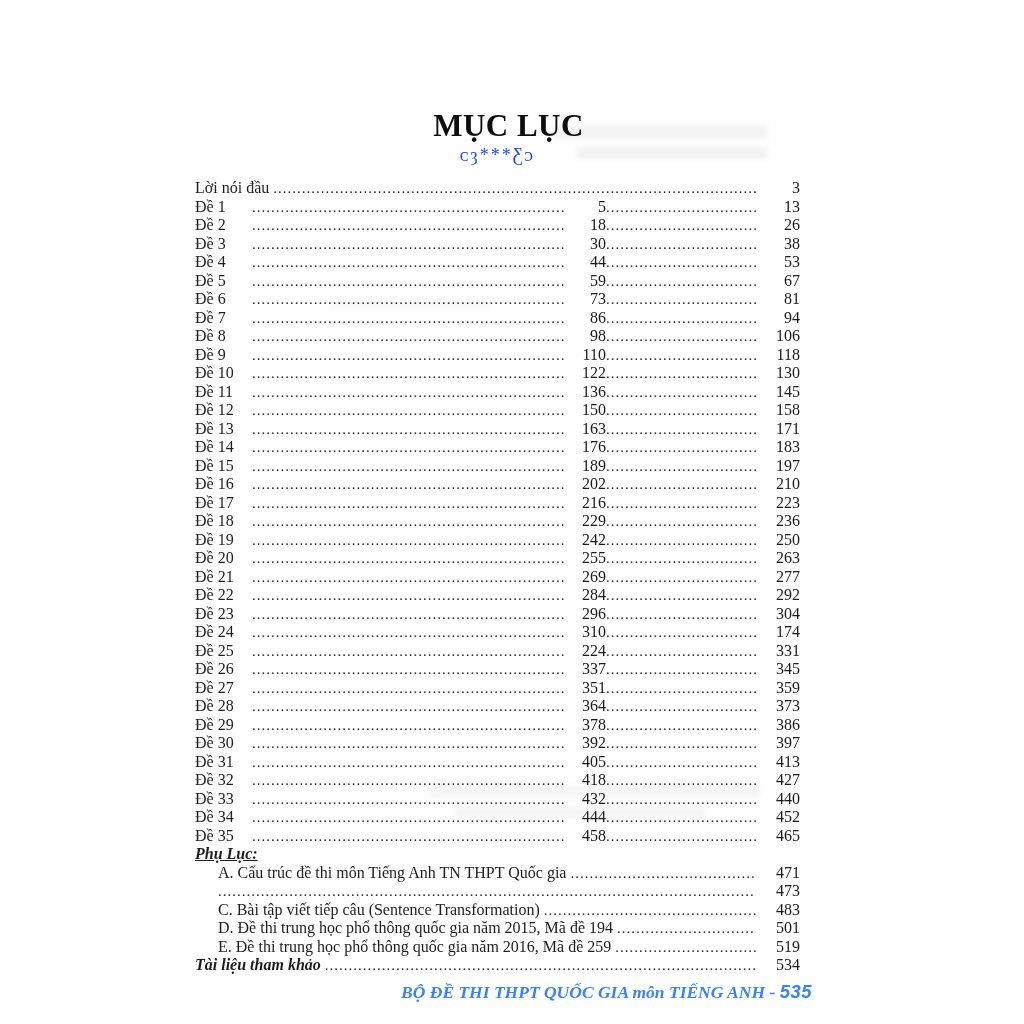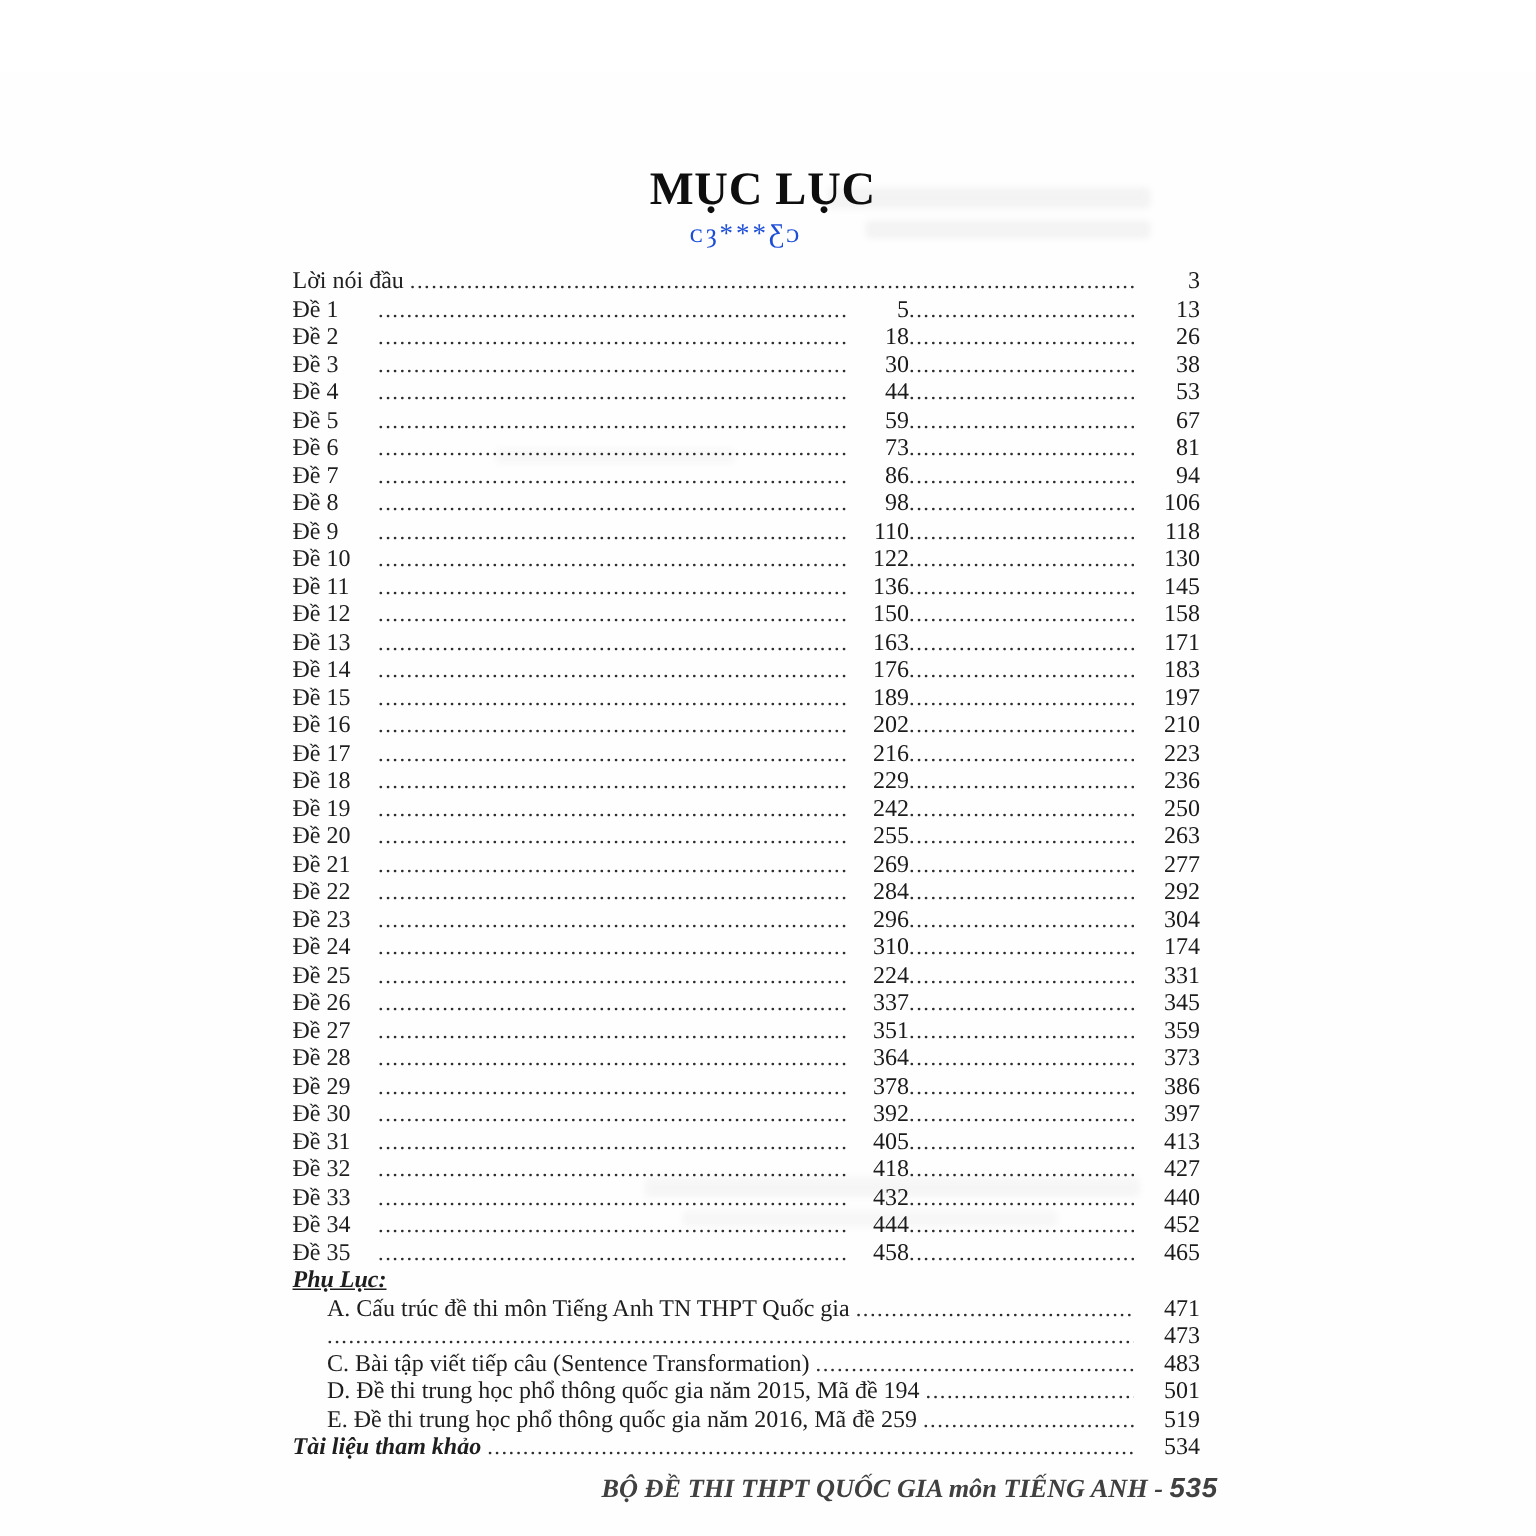--- a/index.html
+++ b/index.html
@@ -71,21 +71,21 @@
   .bolditalic { font-style: italic; font-weight: bold; }
   .underline { text-decoration: underline; }
 
   
   .footer {
     position: absolute;
     top: 933px; right: 212px;
     font-style: italic;
     font-weight: bold;
     font-size: 17.5px;
-    color: #404040;
+    color: #3b82f6;
     white-space: nowrap;
   }
   .footer .pagenum {
     font-family: "Liberation Sans", sans-serif;
     font-size: 18.5px;
     letter-spacing: 0.5px;
   }
 
   
   .ghost {

